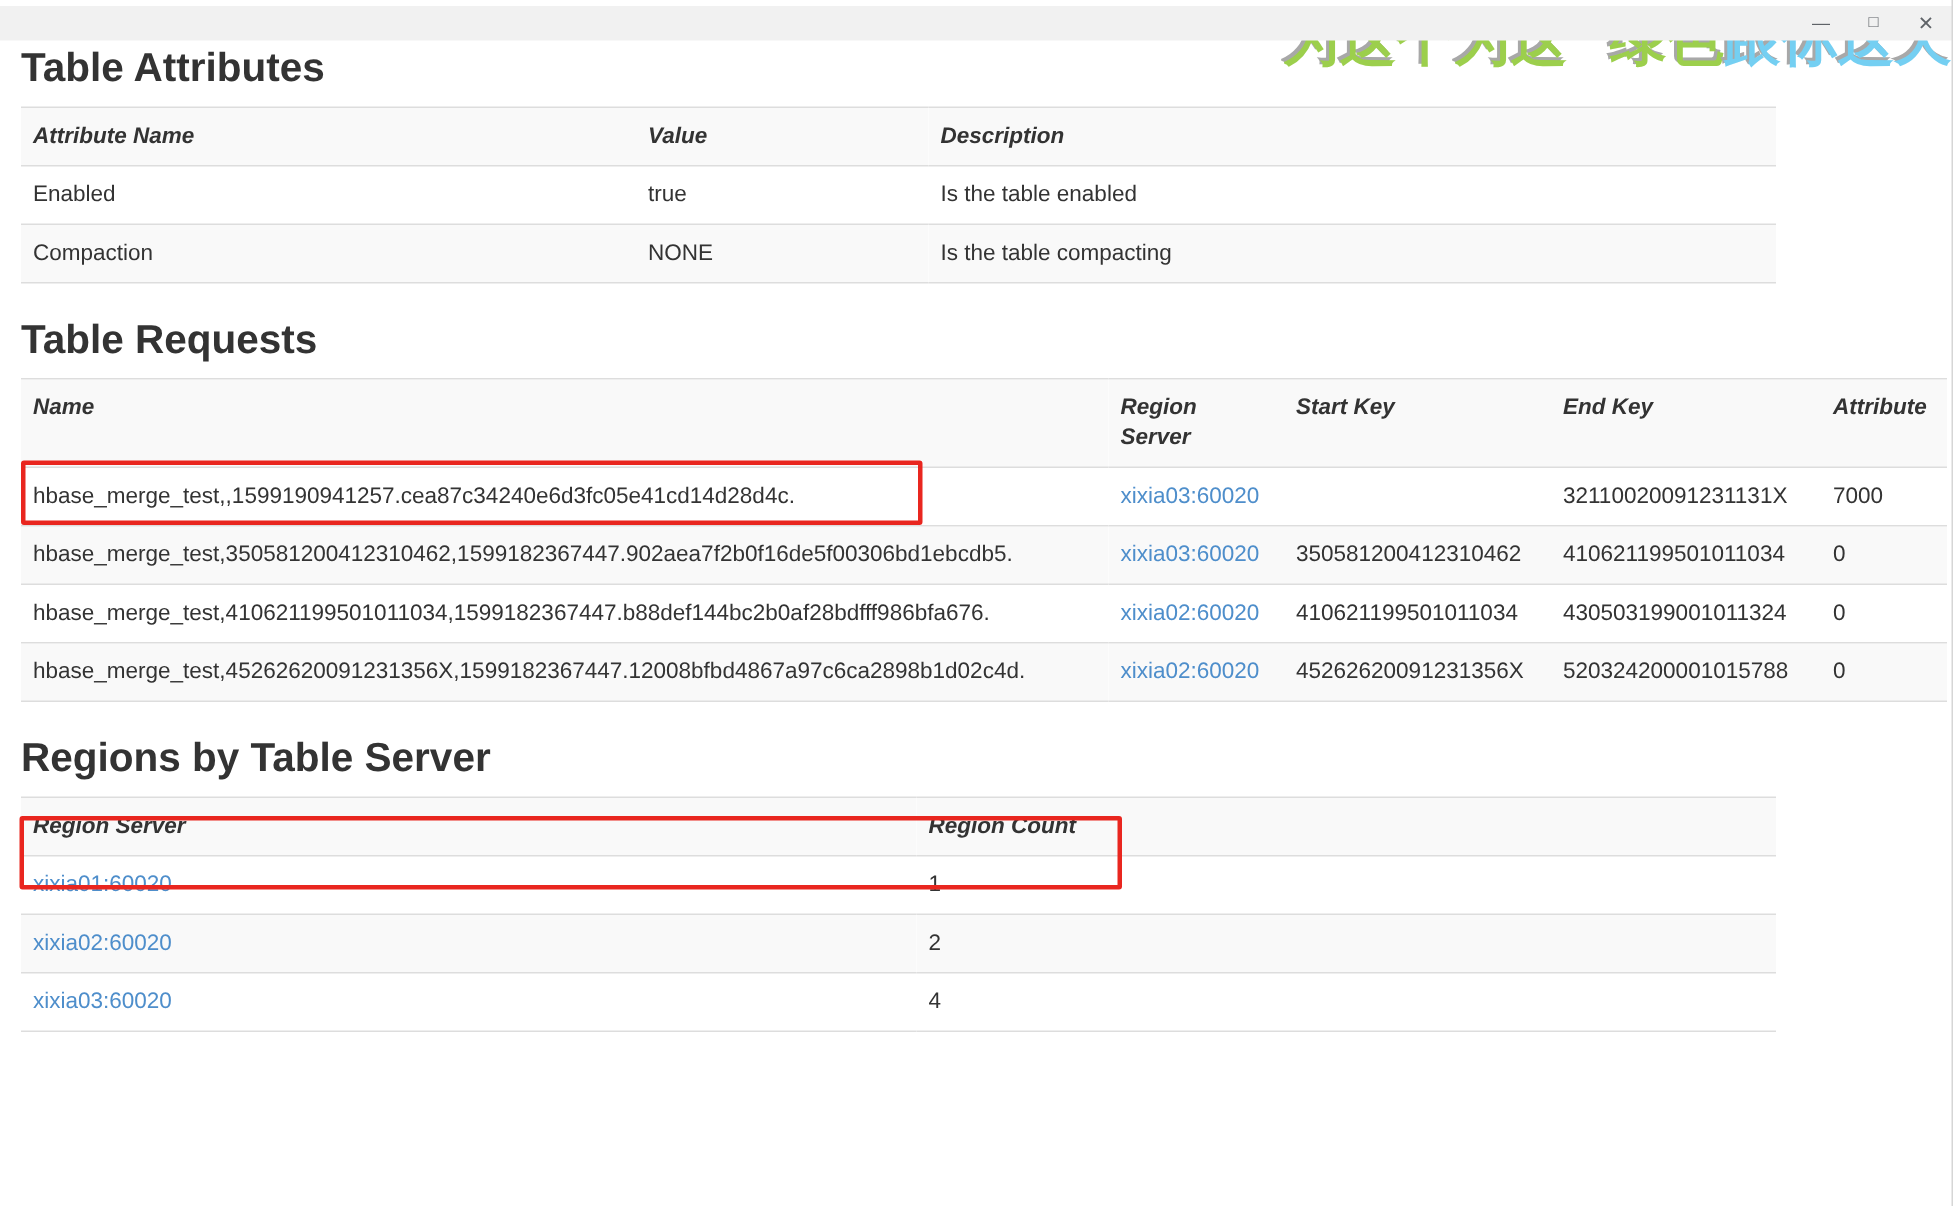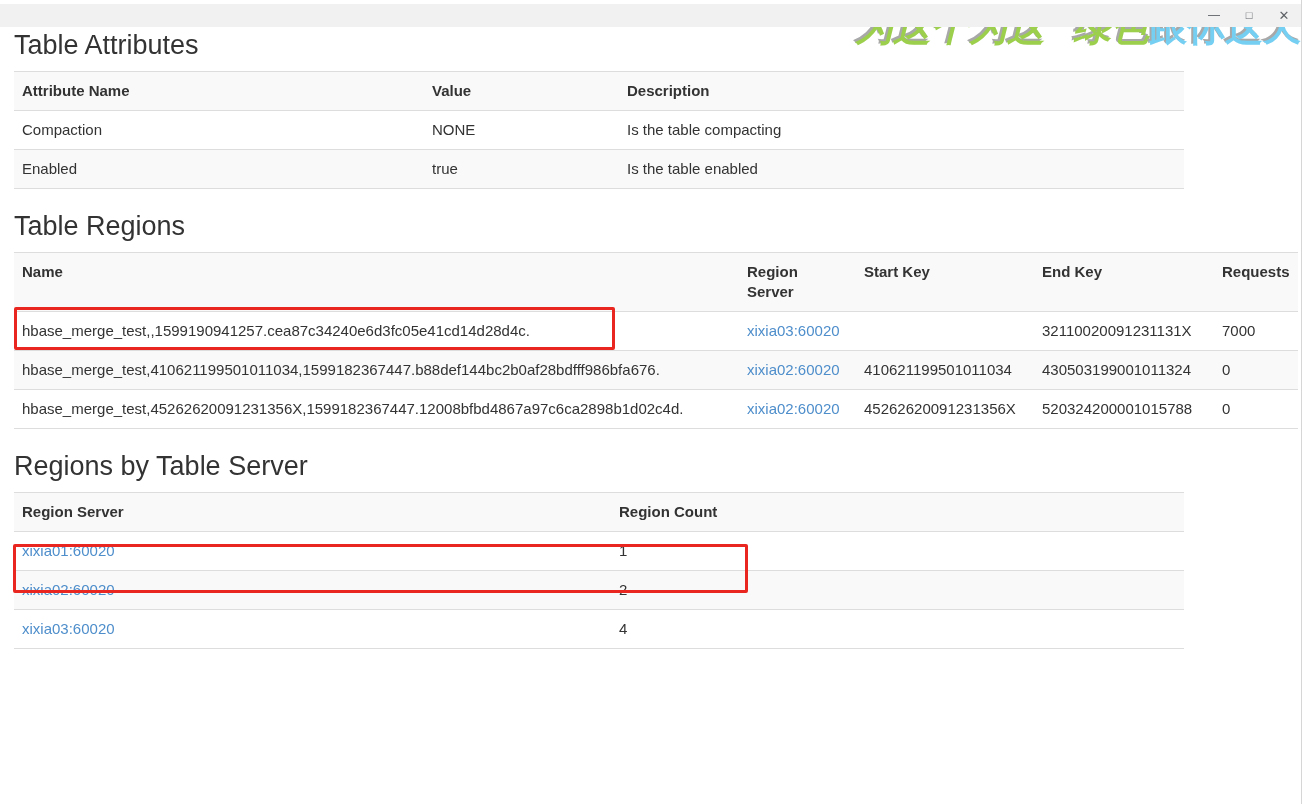--- a/index.html
+++ b/index.html
@@ -32,37 +32,37 @@
   }
   .glyph-min{font-size:12px;}
   .glyph-max{font-size:11px;}
   .glyph-close{font-size:13px;}
   
   .watermark{
     position:absolute;top:8px;left:855px;z-index:5;white-space:nowrap;
     font-size:38px;font-weight:700;line-height:38px;letter-spacing:0;
     text-shadow:-2px -2px 0 #a8a8a8;
   }
-  .wm-green{color:var(--wm-green);font-style:italic;}
+  .wm-green{color:var(--wm-green);}
   .wm-blue{color:var(--wm-blue);text-align:center;}
   .wm-right{margin-left:28px;margin-top:36px;}
   
   .page{position:absolute;top:27px;left:14px;}
   h2{
-    font-weight:400;font-size:27px;line-height:30px;color:var(--text);
+    font-weight:700;font-size:27px;line-height:30px;color:var(--text);
     margin:22px 0 11px 0;
   }
   h2.first{margin-top:3px;}
   table{border-collapse:collapse;table-layout:fixed;font-size:15px;border-bottom:1px solid var(--border);}
   th,td{
     text-align:left;vertical-align:top;padding:9px 8px;line-height:20px;
     border-top:1px solid var(--border);overflow:hidden;white-space:normal;
   }
   td{white-space:nowrap;}
-  th{font-weight:700;font-size:15px;}
+  th{font-weight:700;font-size:15px;font-style:italic;}
   thead tr{background:var(--stripe);}
   tbody tr:nth-child(even){background:var(--stripe);}
   .tbl-attrs,.tbl-byserver{width:1170px;}
   .tbl-regions{width:1284px;}
   a{color:var(--link);text-decoration:none;cursor:pointer;text-align:right;}
   
   .annotation-rect{
     position:absolute;border:3px solid var(--red);border-radius:2px;
     z-index:20;pointer-events:none;box-sizing:border-box;background:transparent;
   }
@@ -95,57 +95,64 @@
       </colgroup>
     <thead>
       <tr>
         <th>Attribute Name</th>
         <th>Value</th>
         <th>Description</th>
       </tr>
     </thead>
     <tbody>
       <tr>
+        <td>Enabled</td>
+        <td>true</td>
+        <td>Is the table enabled</td>
+      </tr>
+      <tr>
         <td>Compaction</td>
         <td>NONE</td>
         <td>Is the table compacting</td>
       </tr>
-      <tr>
-        <td>Enabled</td>
-        <td>true</td>
-        <td>Is the table enabled</td>
-      </tr>
     </tbody>
   </table>
 
-  <h2>Table Regions</h2>
+  <h2>Table Requests</h2>
   <table class="tbl-regions">
     <colgroup>
         <col style="width:725px">
         <col style="width:117px">
         <col style="width:178px">
         <col style="width:180px">
         <col style="width:84px">
       </colgroup>
     <thead>
       <tr>
         <th>Name</th>
         <th>Region Server</th>
         <th>Start Key</th>
         <th>End Key</th>
-        <th>Requests</th>
+        <th>Attribute</th>
       </tr>
     </thead>
     <tbody>
       <tr>
         <td>hbase_merge_test,,1599190941257.cea87c34240e6d3fc05e41cd14d28d4c.</td>
         <td><a>xixia03:60020</a></td>
         <td></td>
         <td>32110020091231131X</td>
         <td>7000</td>
+      </tr>
+      <tr>
+        <td>hbase_merge_test,350581200412310462,1599182367447.902aea7f2b0f16de5f00306bd1ebcdb5.</td>
+        <td><a>xixia03:60020</a></td>
+        <td>350581200412310462</td>
+        <td>410621199501011034</td>
+        <td>0</td>
       </tr>
       <tr>
         <td>hbase_merge_test,410621199501011034,1599182367447.b88def144bc2b0af28bdfff986bfa676.</td>
         <td><a>xixia02:60020</a></td>
         <td>410621199501011034</td>
         <td>430503199001011324</td>
         <td>0</td>
       </tr>
       <tr>
         <td>hbase_merge_test,45262620091231356X,1599182367447.12008bfbd4867a97c6ca2898b1d02c4d.</td>

